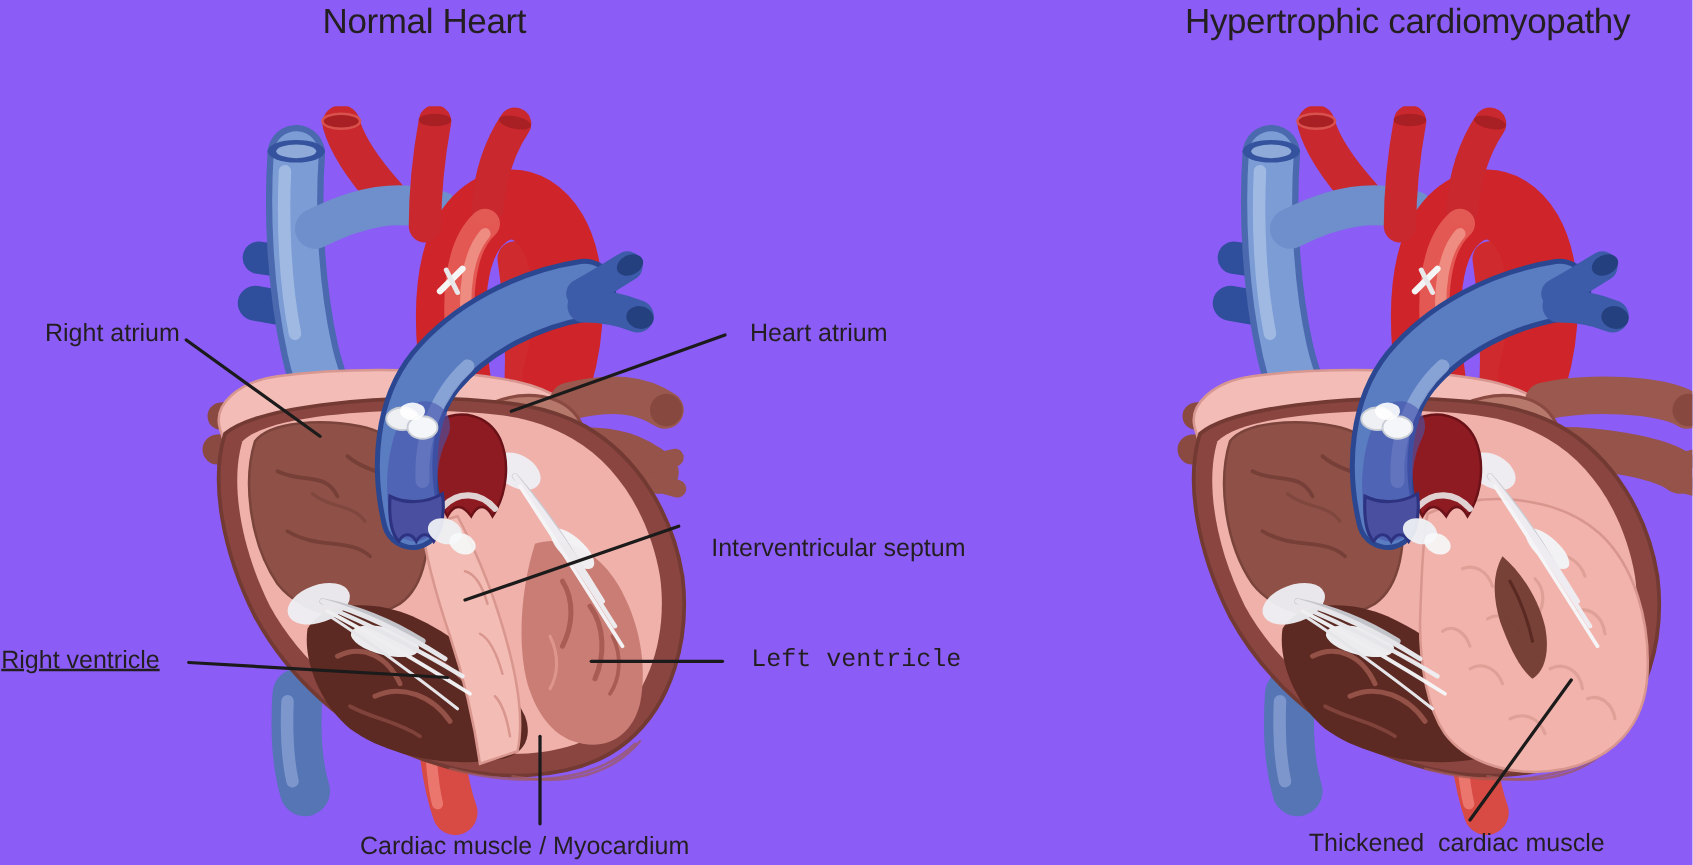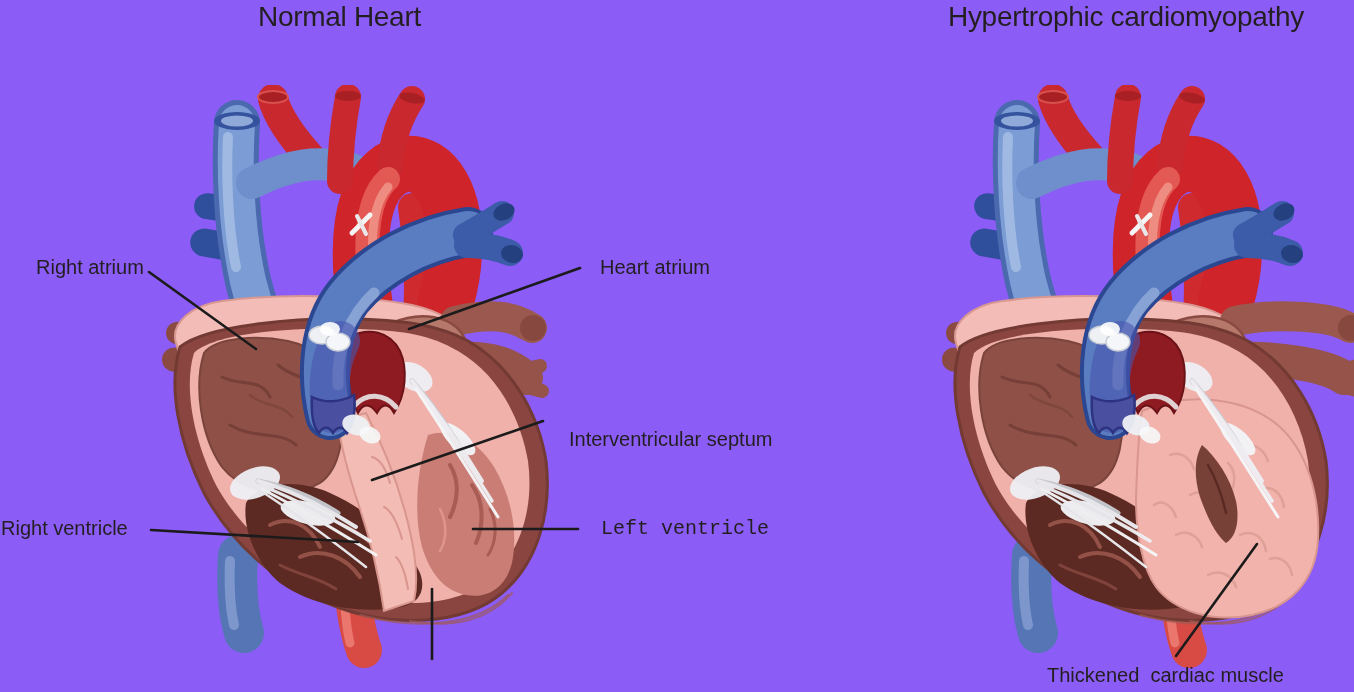--- a/index.html
+++ b/index.html
@@ -15,21 +15,21 @@
     white-space:pre;z-index:6;
   }
   #title-normal{left:258px;top:1px;}
   #title-hcm{left:948px;top:1px;}
   .label{
     position:absolute;font-size:20px;color:#231f20;white-space:pre;z-index:6;
   }
   #lbl-right-atrium{left:18px;top:256px;margin-left:18px;}
   #lbl-left-atrium{left:600px;top:256px;}
   #lbl-septum{left:569px;top:399px;margin-top:29px;}
-  #lbl-right-ventricle{left:1px;top:517px;}
+  #lbl-right-ventricle{left:1px;top:517px;text-decoration:underline;}
   #lbl-left-ventricle{left:601px;top:517px;font-family:Liberation Mono, monospace;}
   #lbl-cardiac-muscle{left:288px;top:666px;}
   #lbl-thickened{left:1047px;top:664px;}
   #leader-overlay{position:absolute;left:0;top:0;z-index:5;pointer-events:none;}
 </style>
 </head>
 <body>
 
 <div class="stage">
 
@@ -287,14 +287,15 @@
       <line x1="432" y1="589" x2="432" y2="659"></line>
       <line x1="1257" y1="544" x2="1176" y2="656"></line>
     </g>
   </svg>
 
   <div class="label" id="lbl-right-atrium">Right atrium</div>
   <div class="label" id="lbl-left-atrium">Heart atrium</div>
   <div class="label" id="lbl-septum">Interventricular septum</div>
   <div class="label" id="lbl-right-ventricle">Right ventricle</div>
   <div class="label" id="lbl-left-ventricle">Left ventricle</div>
+  <div class="label" id="lbl-cardiac-muscle">Cardiac muscle / Myocardium</div>
   <div class="label" id="lbl-thickened">Thickened  cardiac muscle</div>
 </div>
 
 </body></html>

